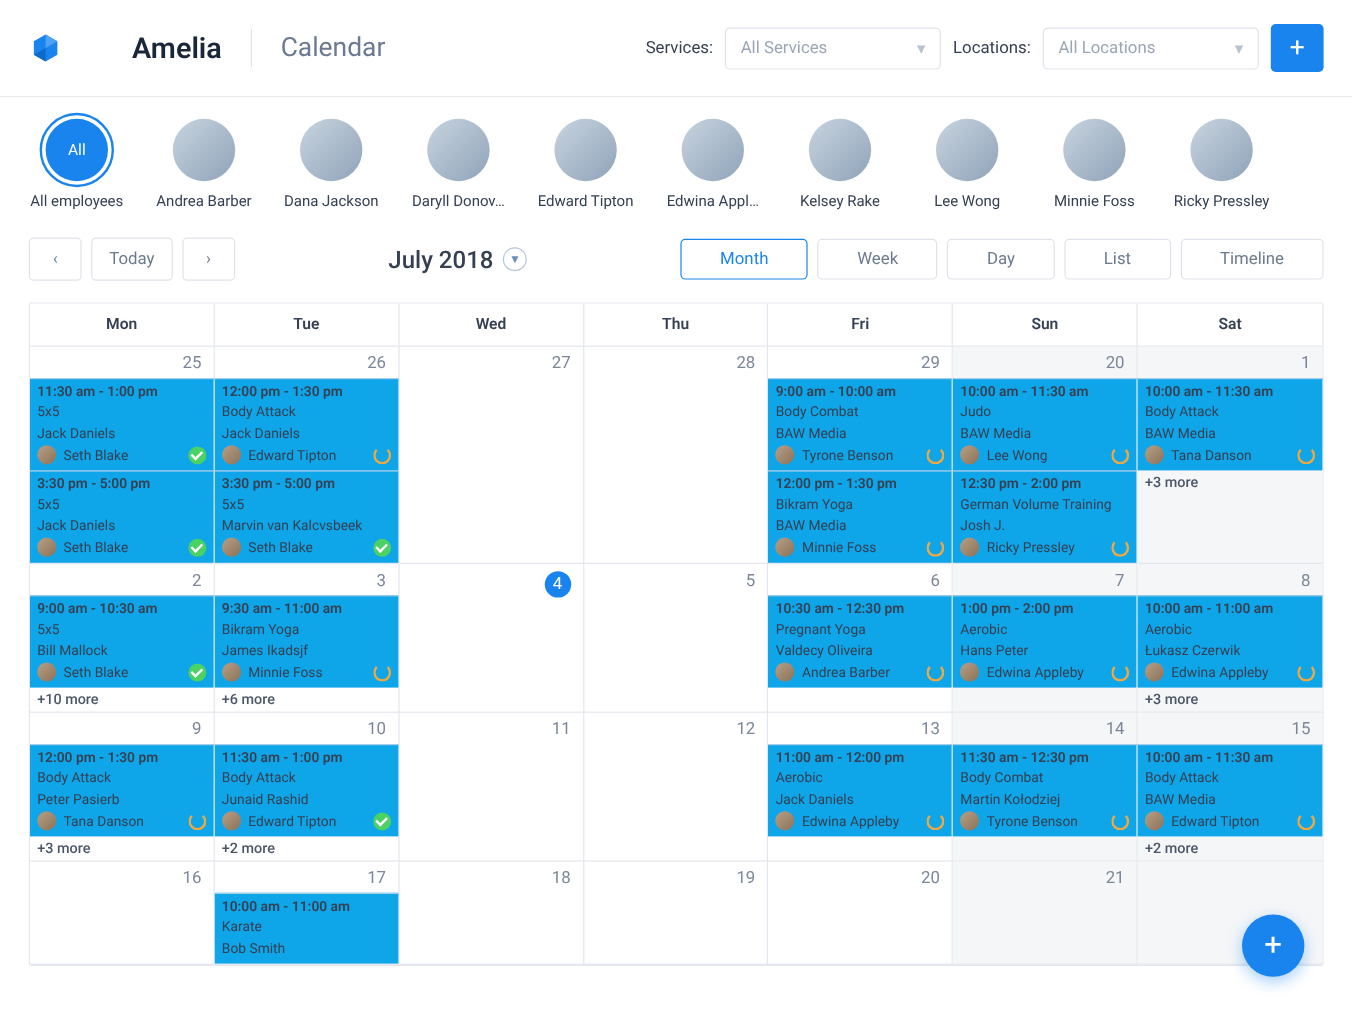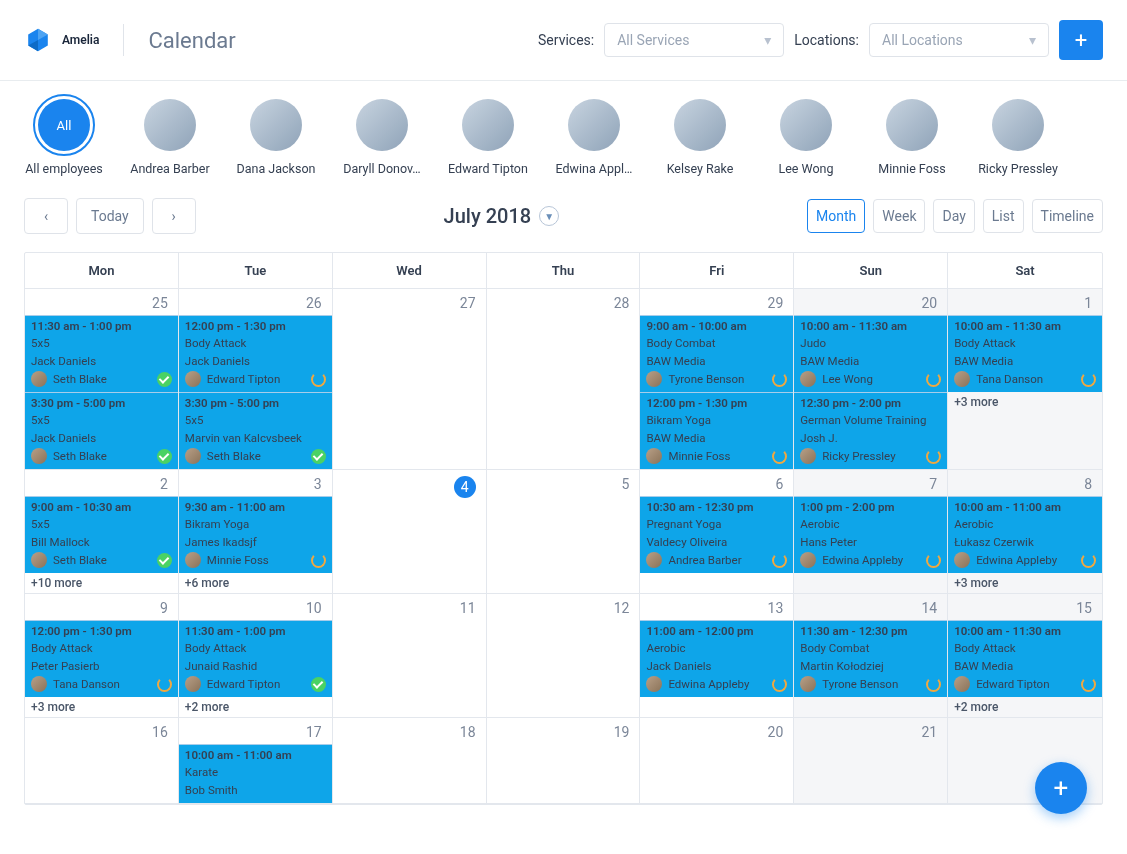--- a/index.html
+++ b/index.html
@@ -1,41 +1,41 @@
 <!DOCTYPE html>
 <html><head>
 <meta charset="utf-8">
 <style>
 *{box-sizing:border-box;margin:0;padding:0;}
 body{font-family:-apple-system,BlinkMacSystemFont,"Segoe UI",Roboto,sans-serif;font-size:13px;color:#354052;background:#fff;width:1127px;}
 .header{display:flex;align-items:center;padding:20px 24px;border-bottom:1px solid #e8ecef;}
 .logo-wrap{display:flex;align-items:center;gap:10px;}
 .logo-icon{width:28px;height:28px;}
-.logo-text{font-size:12px;font-weight:600;color:#1a263a;}
+.logo-text{font-size:24px;font-weight:600;color:#1a263a;margin-left:48px;}
 .divider{width:1px;height:32px;background:#e0e4ea;margin:0 24px;}
 .page-title{font-size:22px;color:#6b7a90;font-weight:400;}
 .header-right{margin-left:auto;display:flex;align-items:center;gap:10px;justify-content:center;}
 .filter-label{color:#354052;font-size:14px;}
 .select{display:flex;align-items:center;justify-content:space-between;border:1px solid #dfe3e9;border-radius:4px;padding:8px 12px;min-width:180px;color:#9aa5b5;font-size:14px;cursor:pointer;}
 .select .chev{margin-left:8px;color:#b8c1cf;}
 .add-btn{width:44px;height:40px;background:#1a84ee;border-radius:4px;display:flex;align-items:center;justify-content:center;color:#fff;font-size:22px;cursor:pointer;}
 .employees{display:flex;gap:26px;padding:18px 24px 22px;overflow:hidden;}
 .emp{display:flex;flex-direction:column;align-items:center;gap:10px;width:80px;flex-shrink:0;cursor:pointer;}
 .emp .av{width:52px;height:52px;border-radius:50%;background:linear-gradient(135deg,#c8d4e0,#8fa3b8);}
 .emp.all .av{background:#1a84ee;display:flex;align-items:center;justify-content:center;color:#fff;font-size:13px;}
 .emp.all{position:relative;}
 .emp.all .ring{position:absolute;top:-5px;width:62px;height:62px;border:2px solid #1a84ee;border-radius:50%;}
 .emp .name{font-size:12.5px;color:#354052;white-space:nowrap;overflow:hidden;text-overflow:ellipsis;max-width:84px;text-align:center;}
 .toolbar{display:flex;align-items:center;padding:0 24px 18px;}
 .nav-group{display:flex;gap:8px;}
 .nav-btn{border:1px solid #dfe3e9;border-radius:4px;padding:8px 14px;background:#fff;cursor:pointer;font-size:14px;color:#6b7a90;display:flex;align-items:center;justify-content:center;min-width:44px;min-height:36px;}
 .month-label{margin:0 auto;font-size:20px;font-weight:500;color:#354052;display:flex;align-items:center;gap:8px;}
 .month-label .pick{width:20px;height:20px;border:1px solid #b8c6d8;border-radius:50%;display:flex;align-items:center;justify-content:center;color:#6b8fb8;font-size:10px;cursor:pointer;}
 .view-group{display:flex;gap:8px;}
-.view-btn{border:1px solid #dfe3e9;border-radius:4px;padding:8px 8px;background:#fff;cursor:pointer;font-size:14px;color:#6b7a90;}
+.view-btn{border:1px solid #dfe3e9;border-radius:4px;padding:8px 32px;background:#fff;cursor:pointer;font-size:14px;color:#6b7a90;}
 .view-btn.active{border-color:#1a84ee;color:#1a84ee;}
 .calendar{margin:0 24px;border:1px solid #e3e7ed;border-radius:2px;}
 .cal-head{display:grid;grid-template-columns:repeat(7,1fr);}
 .cal-head .dh{text-align:center;padding:10px 0;font-weight:600;font-size:13px;border-right:1px solid #e3e7ed;border-bottom:1px solid #e3e7ed;}
 .cal-head .dh:last-child{border-right:none;}
 .cal-body{display:grid;grid-template-columns:repeat(7,1fr);}
 .cell{border-right:1px solid #e3e7ed;border-bottom:1px solid #e3e7ed;min-height:60px;position:relative;}
 .cell:nth-child(7n){border-right:none;}
 .cell.weekend{background:#f5f6f8;}
 .daynum{text-align:right;padding:6px 10px 4px;font-size:14px;color:#7b8698;}

